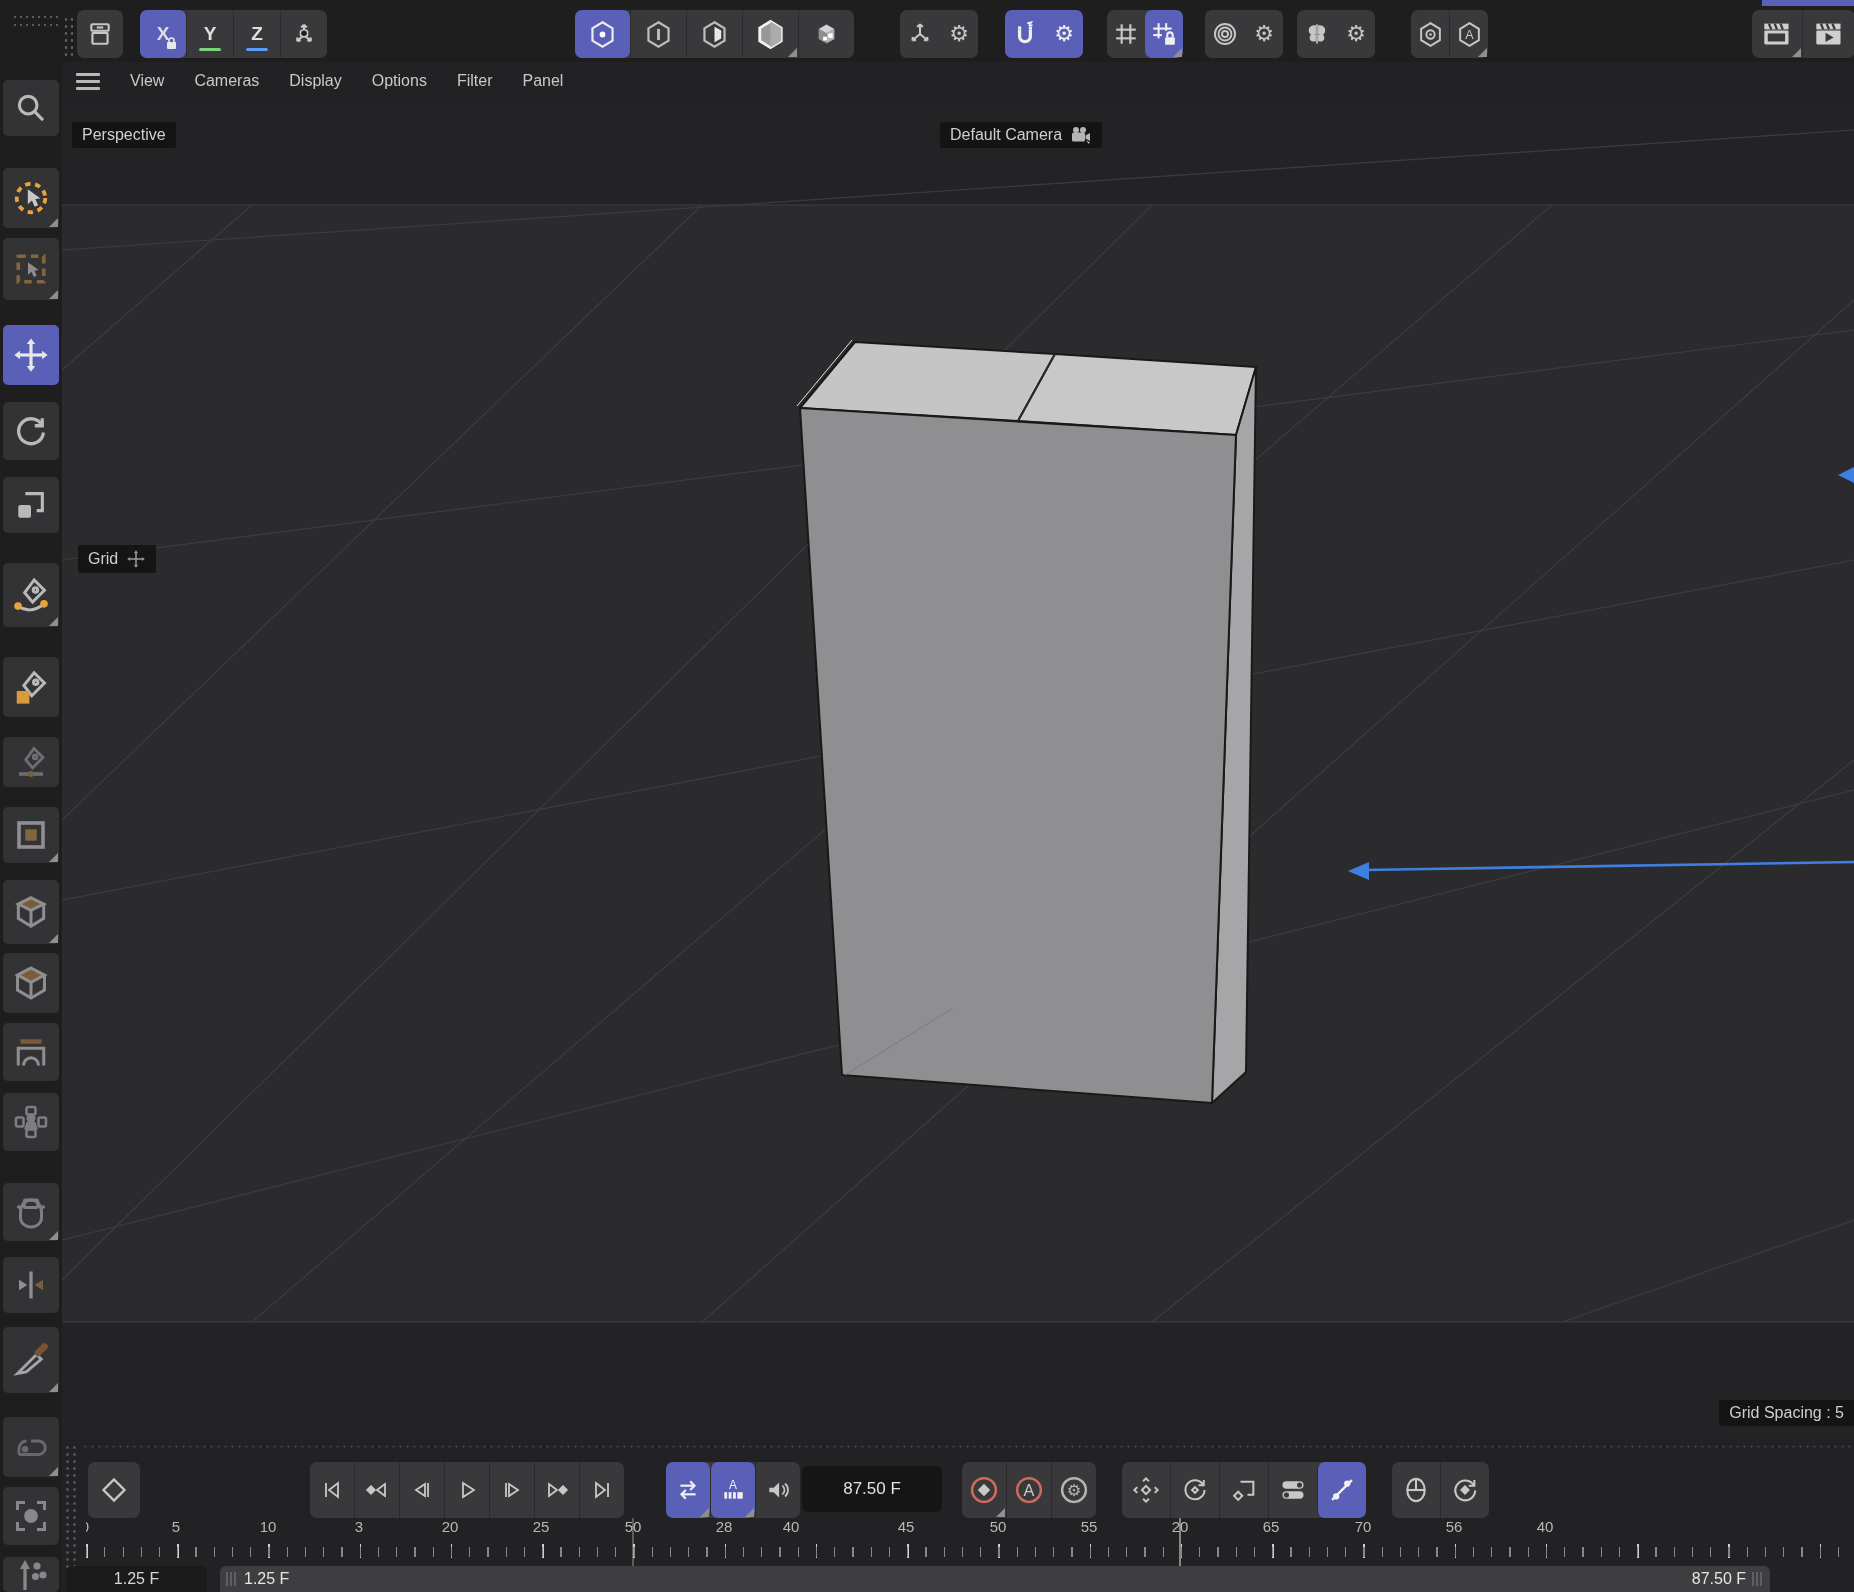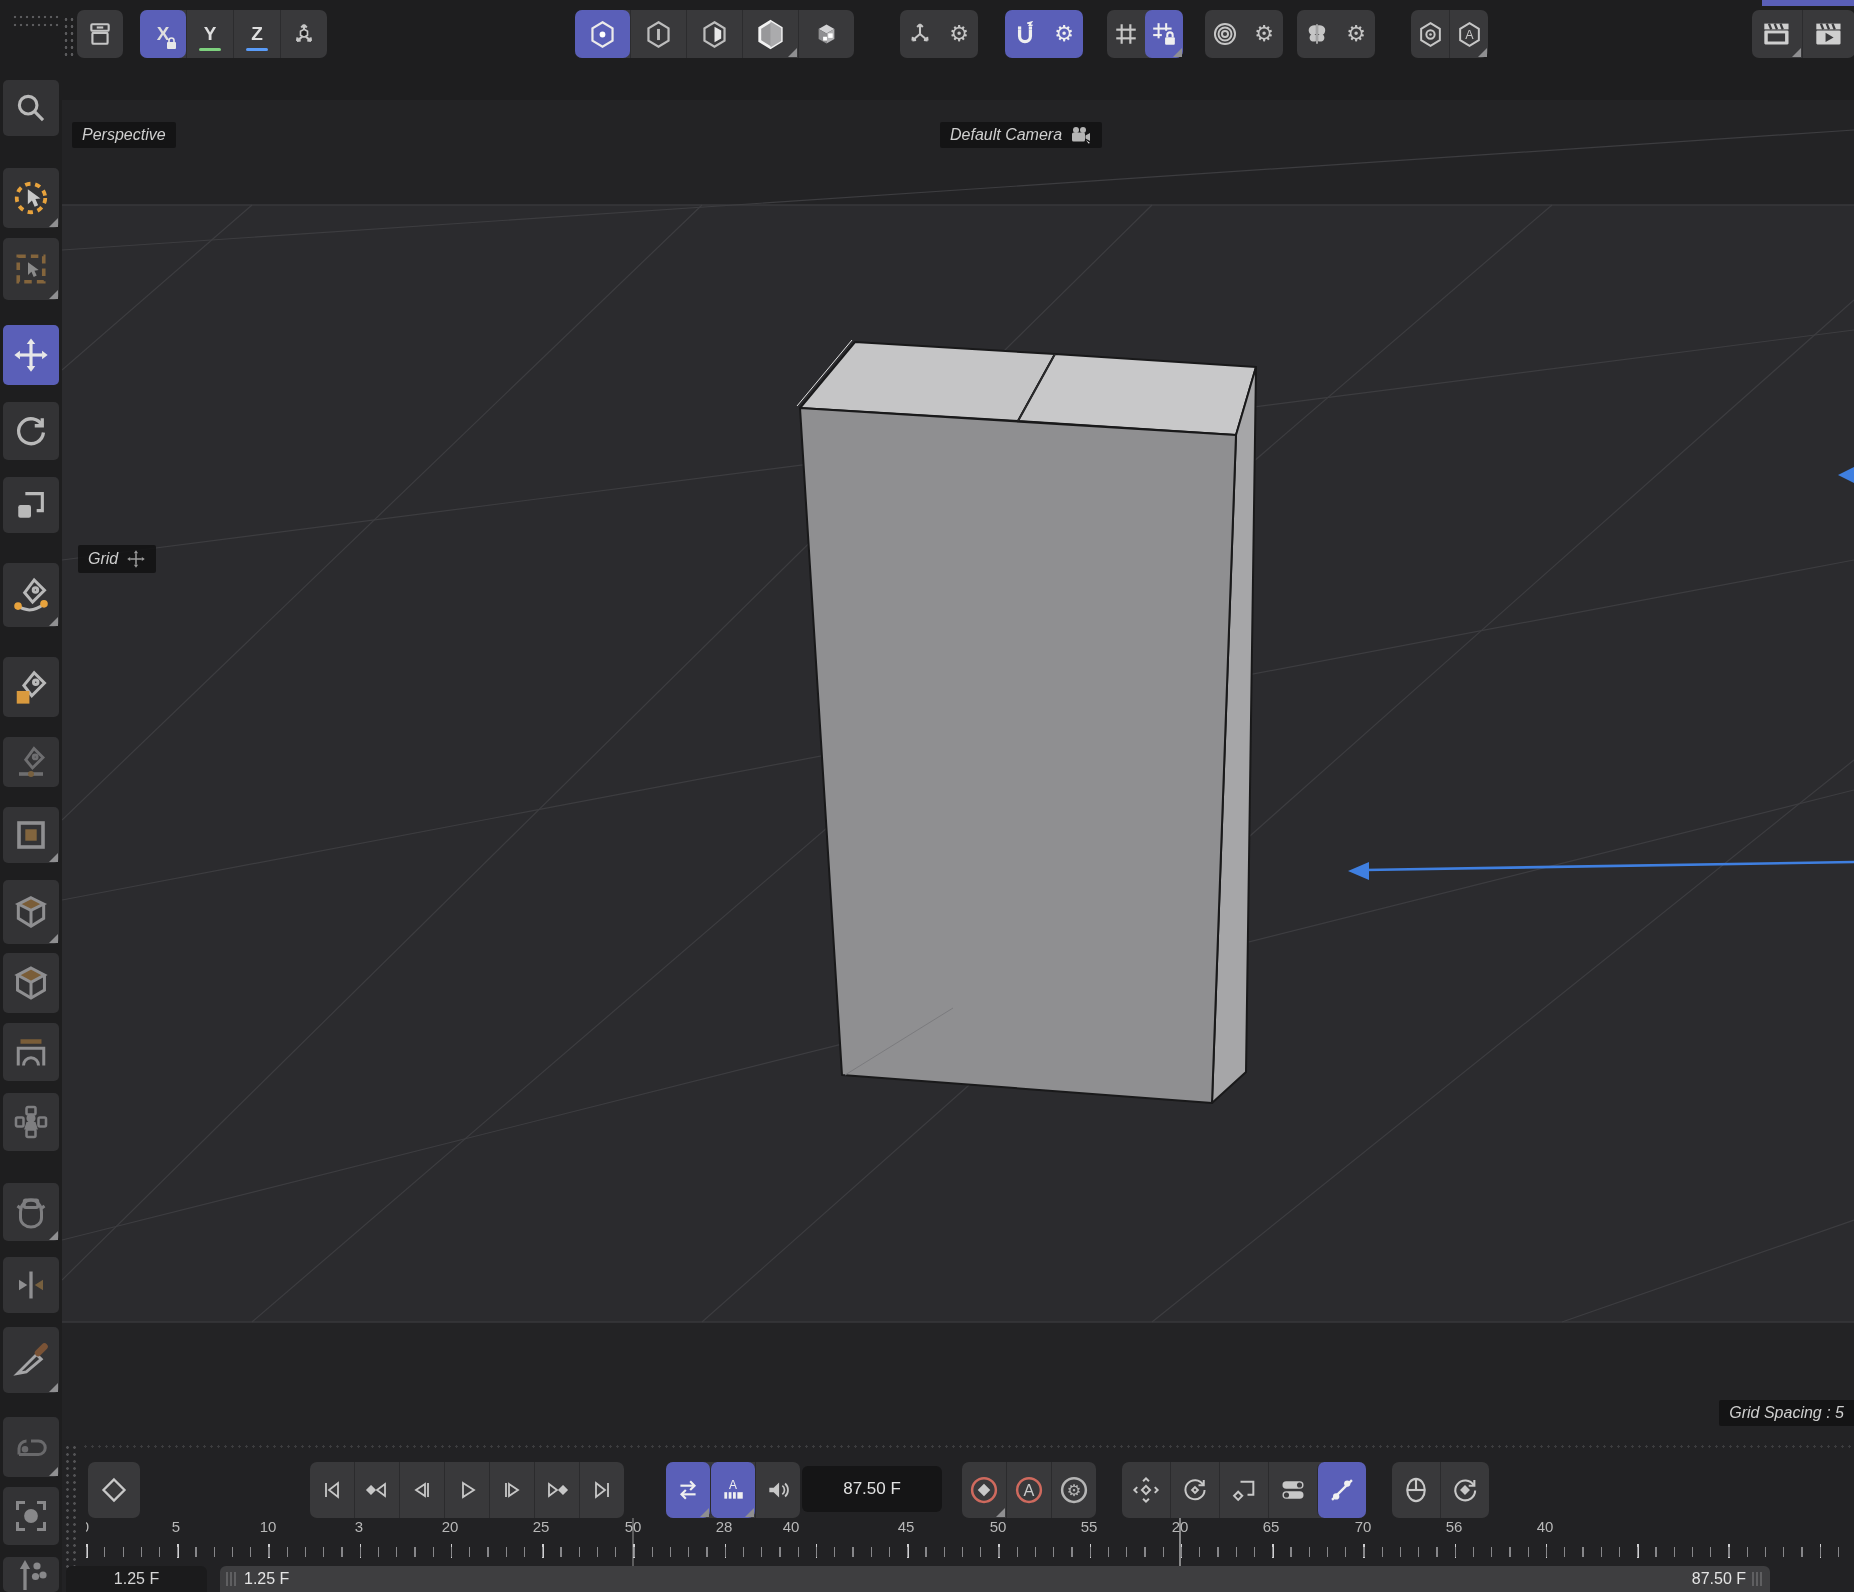--- a/index.html
+++ b/index.html
@@ -25,21 +25,21 @@
            display:flex;align-items:center;gap:30px;padding-left:14px;box-sizing:border-box;}
   .menu-item{font-size:16px;color:#c9c9c9;}
   .burger{display:flex;flex-direction:column;gap:4px;}
   .burger div{width:24px;height:3px;background:#b9b9b9;border-radius:1px;}
   
   .sidebar{position:absolute;left:0;top:62px;width:62px;height:1530px;background:#1e1e1f;}
   .s{position:absolute;left:3px;width:56px;background:#333335;border-radius:5px;
      display:flex;align-items:center;justify-content:center;}
   .s.on{background:#5a5fb8;}
   
-  .viewport{position:absolute;left:62px;top:100px;width:1792px;height:1340px;background:#232325;font-style:italic;}
+  .viewport{position:absolute;left:62px;top:100px;width:1792px;height:1340px;background:#232325;}
   .vp-label{position:absolute;background:rgba(18,18,19,.88);color:#cfcfcf;font-size:16px;
             padding:4px 10px;border-radius:2px;white-space:nowrap;}
   .camlabel{display:flex;align-items:center;gap:8px;}
   
   .timeline{position:absolute;left:62px;top:1440px;width:1792px;height:152px;background:#222224;}
   .tl-dots{position:absolute;left:2px;top:4px;width:16px;height:146px;
            background:radial-gradient(circle,#525254 1.1px,transparent 1.6px);background-size:7px 7px;}
   .tl-topdots{position:absolute;left:20px;top:3px;width:1770px;height:8px;
            background:radial-gradient(circle,#3c3c3e 1px,transparent 1.4px);background-size:7px 7px;}
   .tg{position:absolute;top:22px;display:flex;background:#39393b;border-radius:7px;}
@@ -298,20 +298,33 @@
                 <line x1="16" y1="3" x2="18" y2="8"></line>
               </g>
             <path d="M10 11l7 4-7 4z" fill="#39393b"></path>
           </svg>
           </span>
       </div>
     </div>
     <div class="topstrip"></div>
   </div>
 
+  <div class="menubar">
+    <div class="burger">
+        <div></div>
+        <div></div>
+        <div></div>
+      </div>
+    <span class="menu-item">View</span>
+    <span class="menu-item">Cameras</span>
+    <span class="menu-item">Display</span>
+    <span class="menu-item">Options</span>
+    <span class="menu-item">Filter</span>
+    <span class="menu-item">Panel</span>
+  </div>
 
   <div class="sidebar">
     <div class="s" style="top:18px;height:56px">
       <span>
         <svg width="34" height="34" viewBox="0 0 24 24" fill="none" stroke="#b9b9b9" stroke-width="2.2">
           <circle cx="10" cy="10" r="6.2"></circle>
             <line x1="14.6" y1="14.6" x2="20.5" y2="20.5"></line>
         </svg>
         </span>
     </div>

